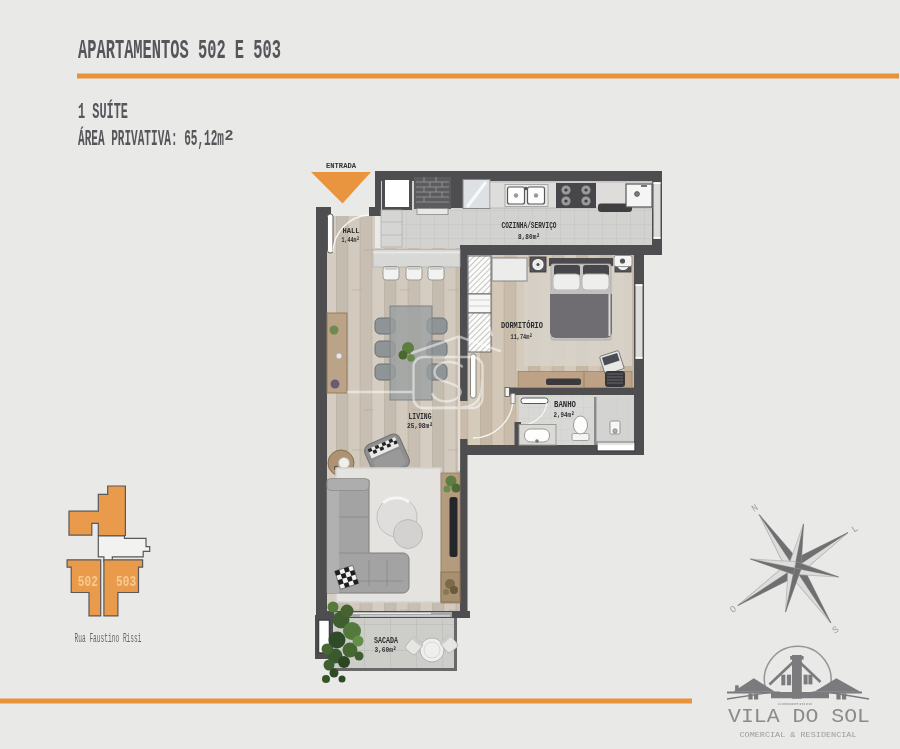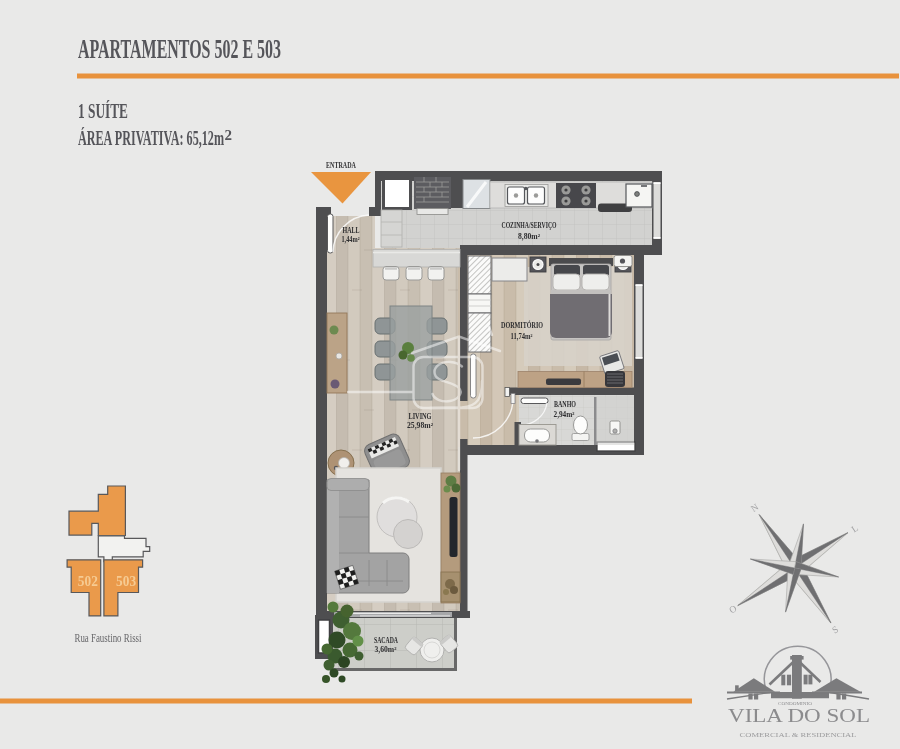--- a/index.html
+++ b/index.html
@@ -1,17 +1,17 @@
 <!DOCTYPE html>
 <html><head>
 <meta charset="utf-8">
 <style>
 html,body{margin:0;padding:0;background:#e9e9e8;}
 #page{position:relative;width:900px;height:749px;background:#e9e9e8;overflow:hidden;
-font-family:Liberation Serif, serif;}
+font-family:Liberation Mono, monospace;}
 svg{position:absolute;left:0;top:0;}
 </style>
 </head>
 <body>
 <div id="page">
 <svg width="900" height="749" viewBox="0 0 900 749">
 <defs>
 <pattern id="woodA" width="48" height="160" patternUnits="userSpaceOnUse">
 <rect width="48" height="160" fill="#cbc2b6"></rect>
 <rect x="0" width="12" height="160" fill="#c5bcb0"></rect>

